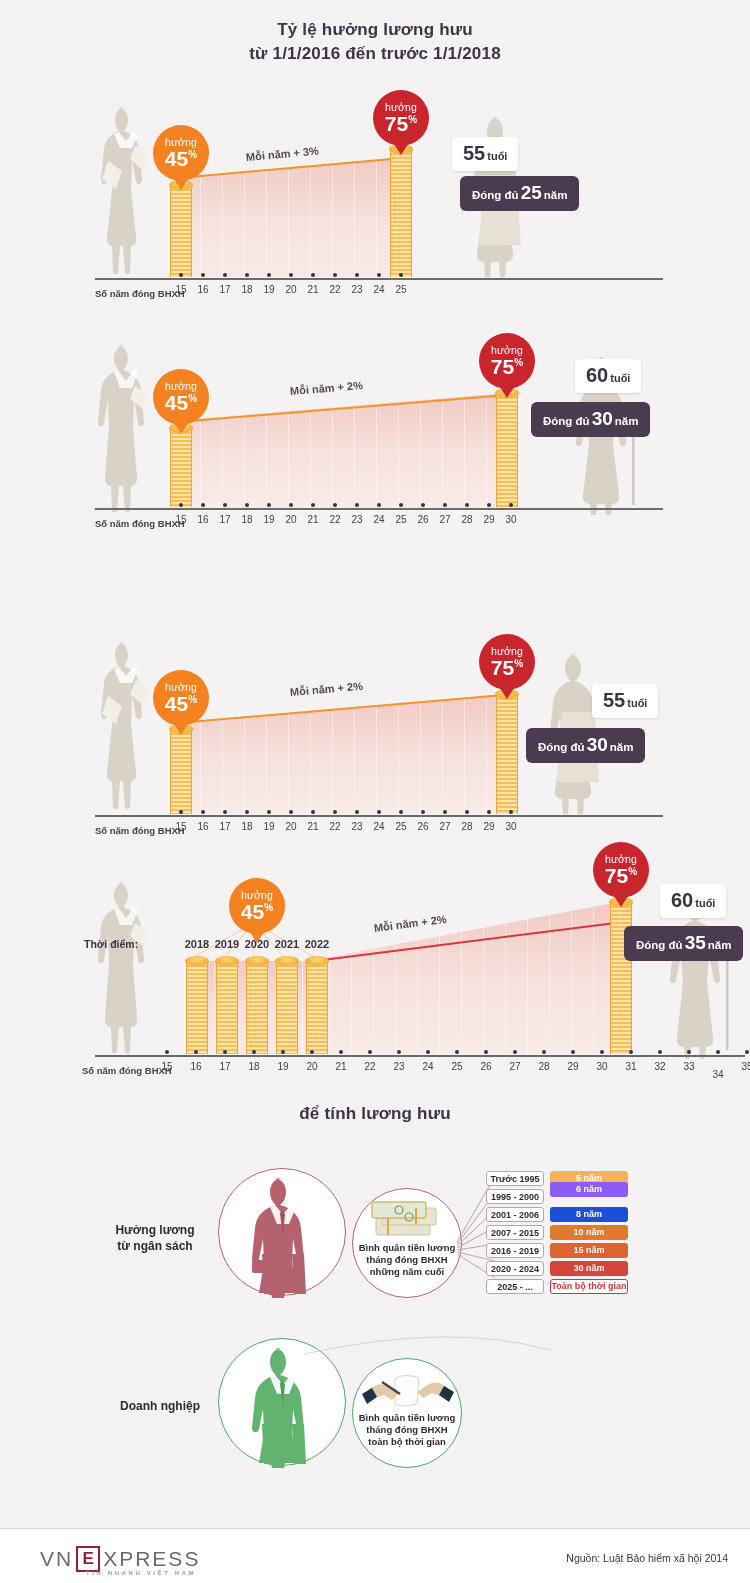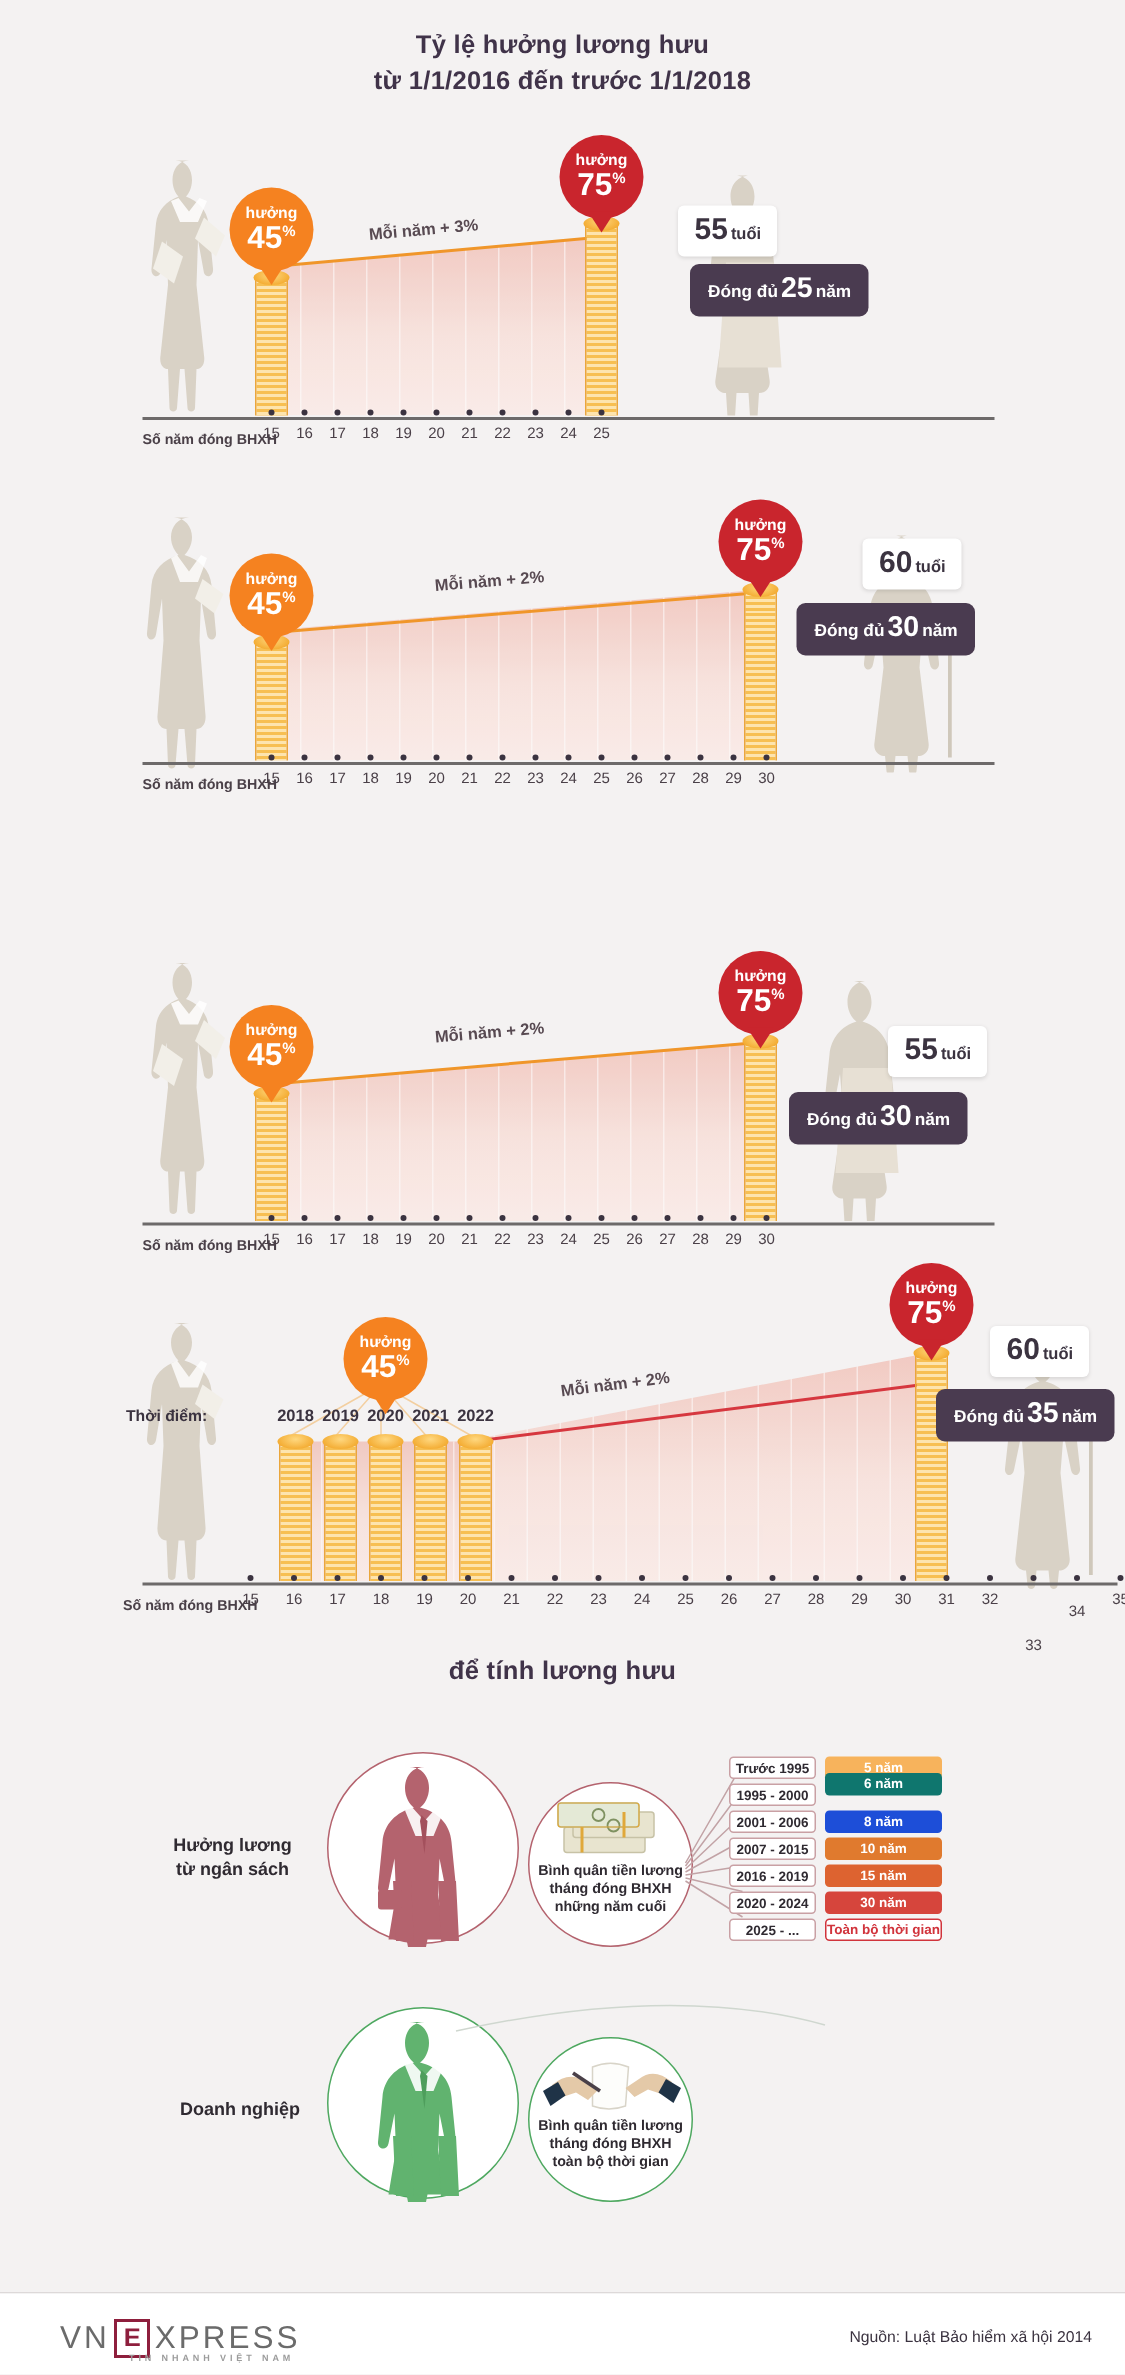--- a/index.html
+++ b/index.html
@@ -95,21 +95,21 @@
   .pin::after {
     content: ""; position: absolute; bottom: -9px; left: 50%;
     margin-left: -9px;
     border-left: 9px solid transparent; border-right: 9px solid transparent;
     border-top-width: 14px; border-top-style: solid;
   }
   .pin.orange { background: #f58220; }
   .pin.orange::after { border-top-color: #f58220; }
   .pin.red { background: #c9252d; }
   .pin.red::after { border-top-color: #c9252d; }
-  .pin .w { font-size: 10.5px; font-weight: bold; letter-spacing: .1px; }
+  .pin .w { font-size: 10.5px; font-weight: normal; letter-spacing: .1px; }
   .pin .v { font-size: 21px; font-weight: bold; margin-top: 1px; }
   .pin .v sup { font-size: 10px; vertical-align: super; font-weight: bold; }
 
   
   .age-tag {
     position: absolute; background: #fff; border-radius: 4px;
     padding: 5px 11px 6px; color: #3b3340;
     box-shadow: 0 1px 3px rgba(0,0,0,.12);
     white-space: nowrap;
   }
@@ -564,21 +564,21 @@
         <div class="tick-label" style="left: 532px; top: 199px;">28</div>
         <div class="tick" style="left: 571px; top: 188px;"></div>
         <div class="tick-label" style="left: 561px; top: 199px;">29</div>
         <div class="tick" style="left: 600px; top: 188px;"></div>
         <div class="tick-label" style="left: 590px; top: 199px;">30</div>
         <div class="tick" style="left: 629px; top: 188px;"></div>
         <div class="tick-label" style="left: 619px; top: 199px;">31</div>
         <div class="tick" style="left: 658px; top: 188px;"></div>
         <div class="tick-label" style="left: 648px; top: 199px;">32</div>
         <div class="tick" style="left: 687px; top: 188px;"></div>
-        <div class="tick-label" style="left: 677px; top: 199px; margin-top: 31px;">33</div>
+        <div class="tick-label" style="left: 677px; top: 199px;">33</div>
         <div class="tick" style="left: 716px; top: 188px;"></div>
         <div class="tick-label" style="left: 706px; top: 207px;">34</div>
         <div class="tick" style="left: 745px; top: 188px;"></div>
         <div class="tick-label" style="left: 735px; top: 199px;">35</div>
       </div>
   </div>
 
   <div class="section-title" style="top:1102px;">
     <span class="l2">để tính lương hưu</span>
   </div>
@@ -615,21 +615,21 @@
     </div>
 
     <svg style="position:absolute;left:455px;top:10px;" width="70" height="145">
       <path d="M2 72 L40 6 M2 74 L40 23 M2 76 L40 40 M2 78 L40 57 M2 80 L40 74 M2 82 L40 91 M2 84 L40 108" stroke="#c2a3a6" stroke-width="1" fill="none"></path>
     </svg>
 
     <div id="budget-rows">
         <div class="yr-box" style="left: 486px; top: 11px;">Trước 1995</div>
         <div class="dur-box" style="left: 550px; top: 11px; background: rgb(247, 179, 92);">5 năm</div>
         <div class="yr-box" style="left: 486px; top: 29px;">1995 - 2000</div>
-        <div class="dur-box" style="left: 550px; top: 22px; background: #0f766e;">6 năm</div>
+        <div class="dur-box" style="left: 550px; top: 22px; background: #8b5cf6;">6 năm</div>
         <div class="yr-box" style="left: 486px; top: 47px;">2001 - 2006</div>
         <div class="dur-box" style="left: 550px; top: 47px; background: #1d4ed8;">8 năm</div>
         <div class="yr-box" style="left: 486px; top: 65px;">2007 - 2015</div>
         <div class="dur-box" style="left: 550px; top: 65px; background: rgb(224, 122, 46);">10 năm</div>
         <div class="yr-box" style="left: 486px; top: 83px;">2016 - 2019</div>
         <div class="dur-box" style="left: 550px; top: 83px; background: rgb(221, 99, 48);">15 năm</div>
         <div class="yr-box" style="left: 486px; top: 101px;">2020 - 2024</div>
         <div class="dur-box" style="left: 550px; top: 101px; background: rgb(214, 69, 60);">30 năm</div>
         <div class="yr-box" style="left: 486px; top: 119px;">2025 - ...</div>
         <div class="dur-box last" style="left: 550px; top: 119px; background: rgb(255, 255, 255);">Toàn bộ thời gian</div>

